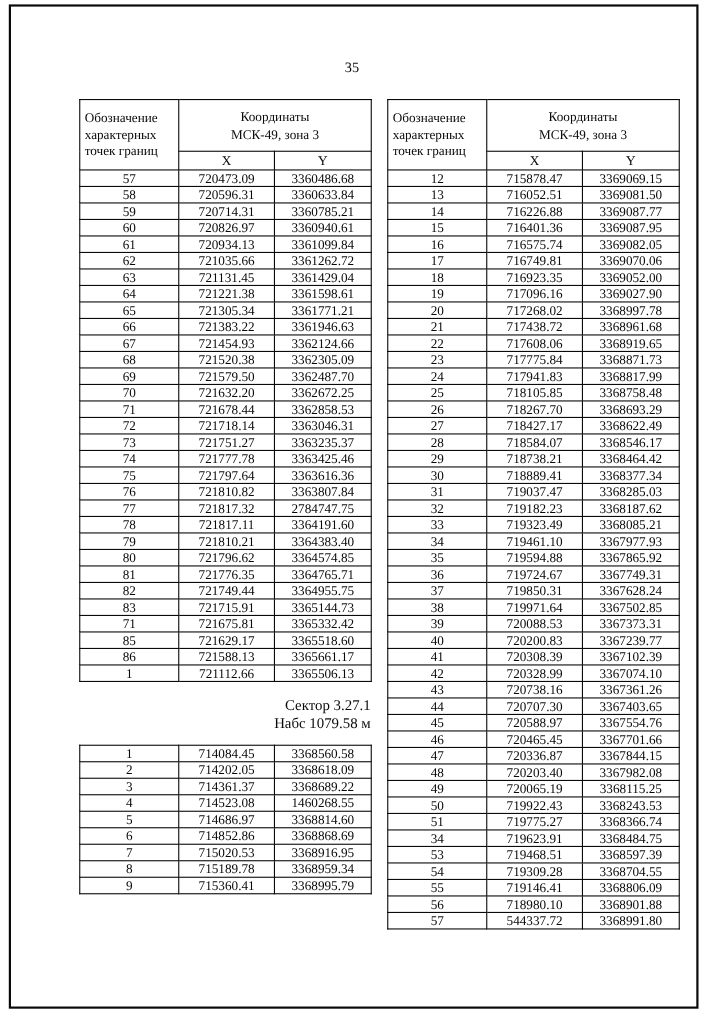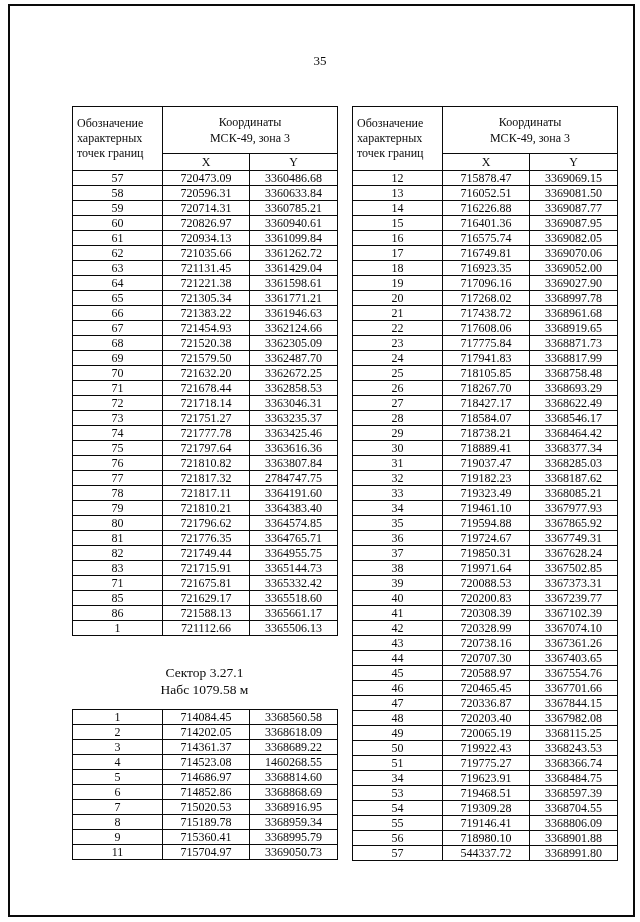--- a/index.html
+++ b/index.html
@@ -12,21 +12,21 @@
     overflow:hidden;
   }
   .frame {
     position:absolute; left:8px; top:4px; width:627px; height:913px;
     border:2px solid #0a0a0a;
   }
   .page-number {
     position:absolute; top:53px; left:0; width:100%;
     text-align:center; font-size:13px;
   }
-  .col { position:absolute; top:106px; }
+  .col { position:absolute; top:90px; }
   .col-left  { left:72px;  width:265px; }
   .col-right { left:352px; width:266px; }
   table {
     border-collapse:collapse; width:100%; table-layout:fixed;
     font-size:12px;
   }
   col.c1 { width:90px; } col.c2 { width:87px; } col.c3 { width:88px; }
   th,td {
     border:1px solid #0a0a0a;
     font-weight:normal;
@@ -37,21 +37,21 @@
     overflow:hidden;
     white-space:nowrap;
   }
   th.desc {
     text-align:left; padding:1px 4px; line-height:15px;
     vertical-align:middle; height:45px;
   }
   th.coord { height:47px; line-height:16px; vertical-align:middle; }
   tr.xyrow th { height:17px; line-height:16px; }
   .section-title {
-    margin-top:28px; text-align:center; font-size:13.5px; line-height:17px;
+    margin-top:12px; text-align:right; font-size:13.5px; line-height:17px;
   }
   table.sub { margin-top:11px; }
 </style>
 </head>
 <body>
 
 <div class="frame"></div>
 
 <div class="page-number">35</div>
 
@@ -288,25 +288,20 @@
         <tr>
           <td>8</td>
           <td>715189.78</td>
           <td>3368959.34</td>
         </tr>
         <tr>
           <td>9</td>
           <td>715360.41</td>
           <td>3368995.79</td>
         </tr>
-        <tr>
-          <td>11</td>
-          <td>715704.97</td>
-          <td>3369050.73</td>
-        </tr>
       </tbody>
   </table>
 </div>
 
 <div class="col col-right">
   <table>
     <colgroup>
         <col class="c1">
         <col class="c2">
         <col class="c3">

